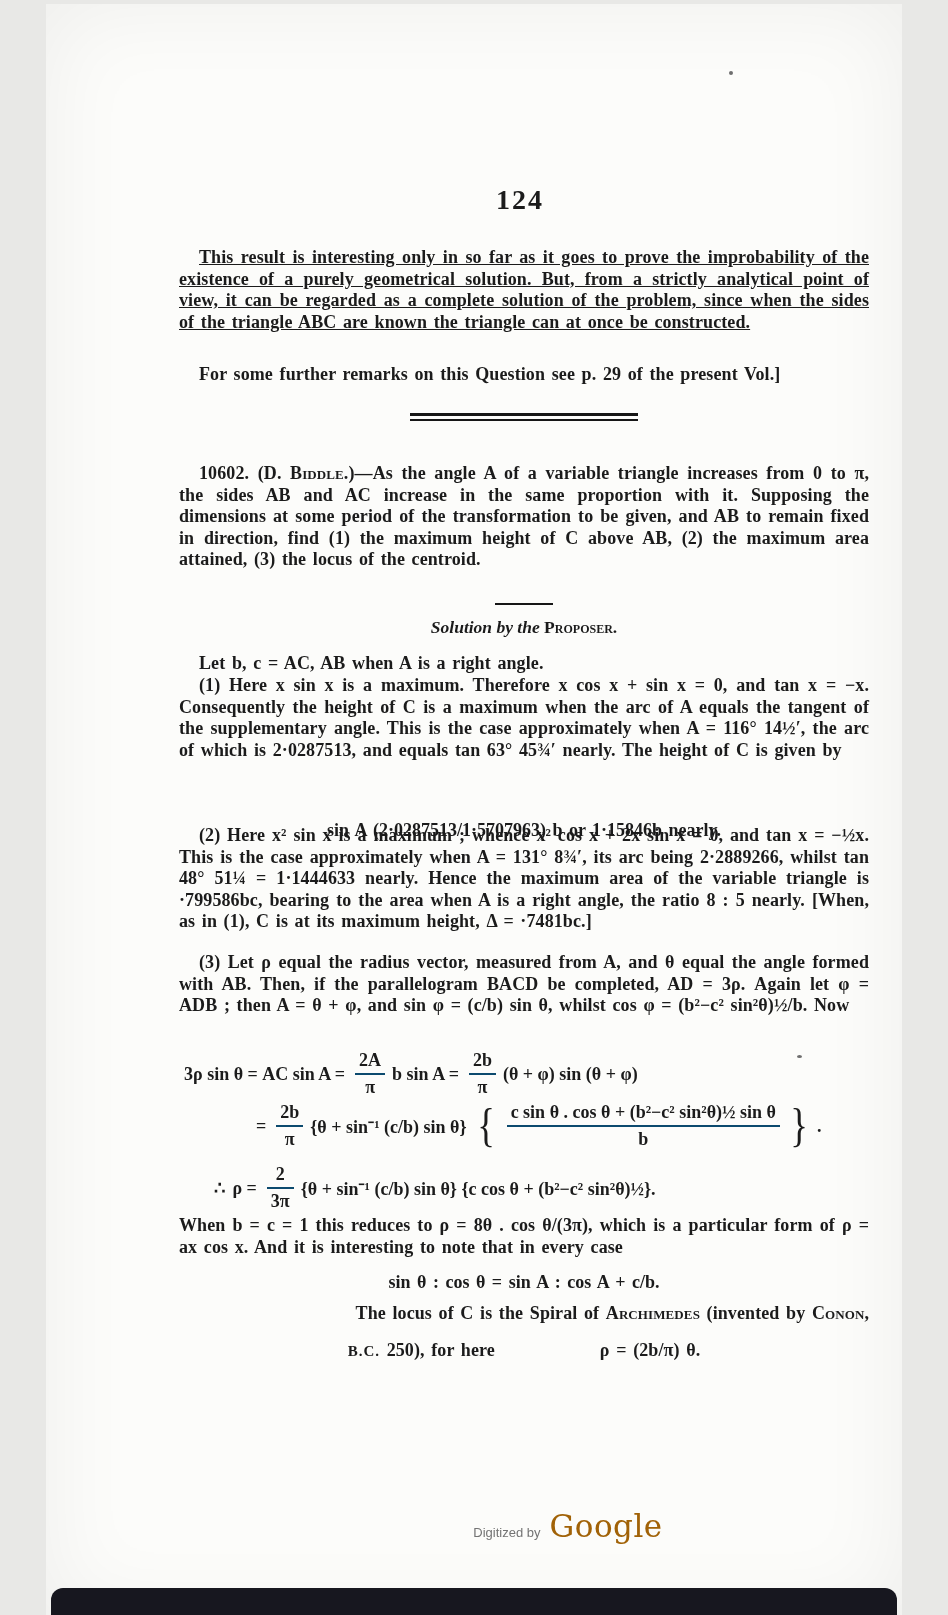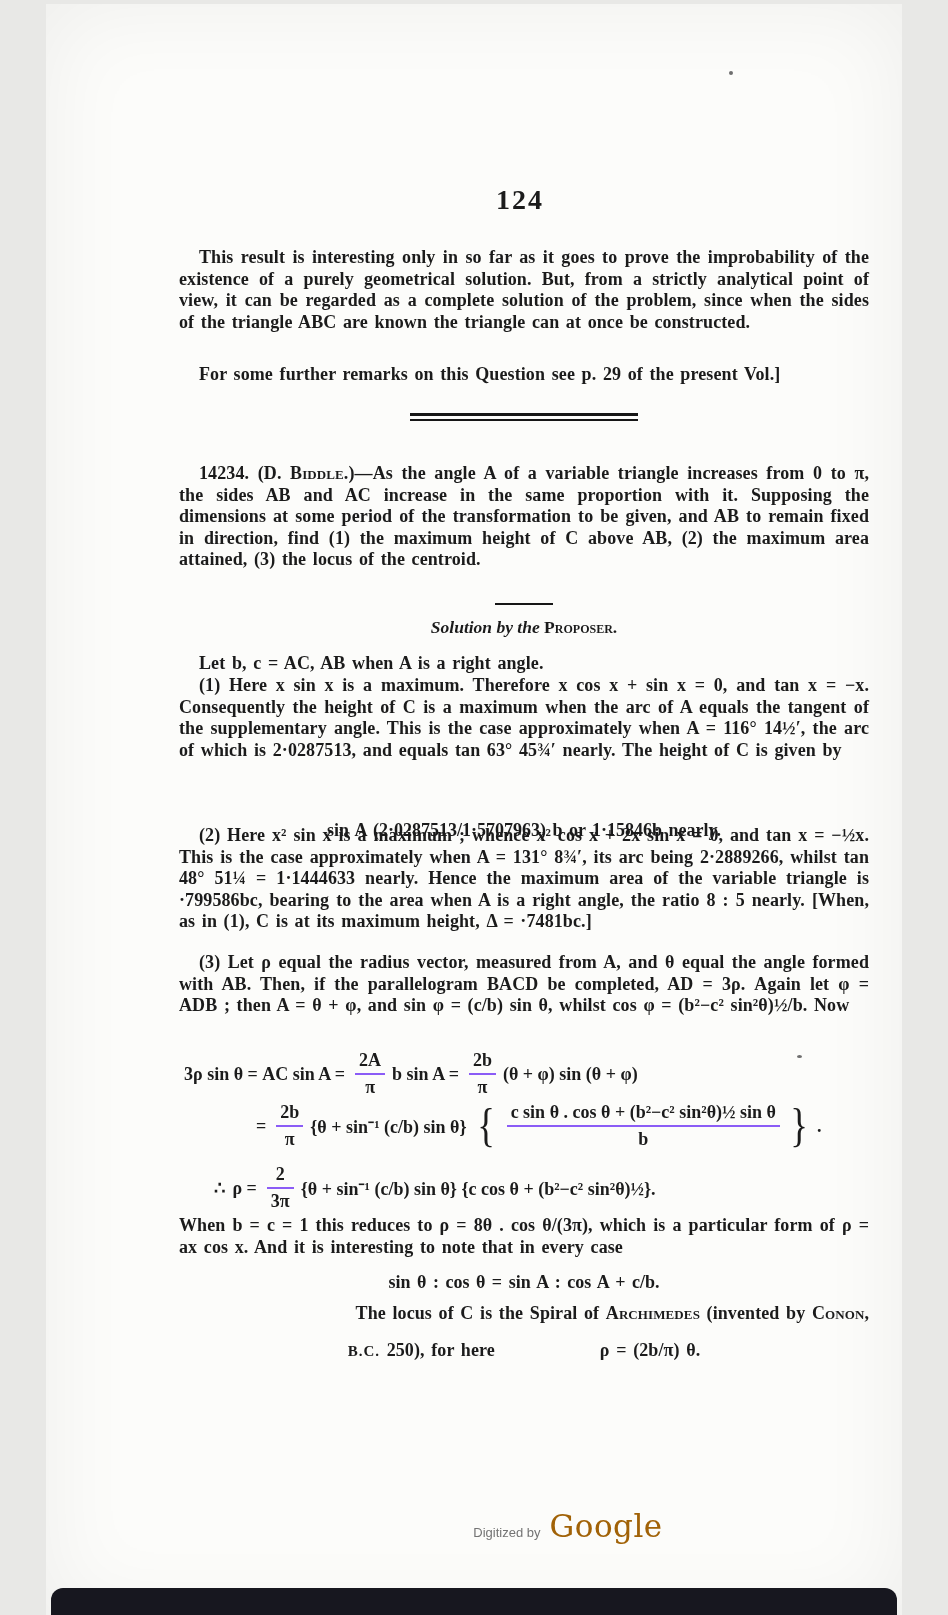--- a/index.html
+++ b/index.html
@@ -32,21 +32,21 @@
     position:absolute;top:613px;left:133px;width:690px;text-align:center;
     font-size:17.5px;font-weight:700;
   }
   .eqtext{font-size:18px;font-weight:700;word-spacing:2px;}
   .eqrow{
     position:absolute;display:flex;align-items:center;
     font-size:18px;font-weight:700;white-space:nowrap;justify-content:space-between;
   }
   .eqrow > span{margin-right:7px;}
   .frac{display:inline-block;text-align:center;vertical-align:middle;margin:0 3px;}
-  .frac .fnum{display:block;padding:0 4px 2px;border-bottom:2px solid #8b5cf6;}
+  .frac .fnum{display:block;padding:0 4px 2px;border-bottom:2px solid #0c4a6e;}
   .frac .fden{display:block;padding:2px 4px 0;}
   .bigbrace{
     display:inline-block;font-size:46px;font-weight:400;line-height:0.85;
     vertical-align:middle;transform:scaleX(0.8);margin:0 1px;
   }
   .speck{position:absolute;background:#6e6e6e;border-radius:50%;}
   .s1{left:683px;top:67px;width:4px;height:4px;}
   .s2{left:751px;top:1051px;width:5px;height:3px;}
   .footer{
     position:absolute;top:1504px;left:0;width:948px;
@@ -68,30 +68,30 @@
 </head>
 <body>
 
 <div class="page">
 
   <div class="speck s1"></div>
   <div class="speck s2"></div>
 
   <div class="pageno">124</div>
 
-  <p class="para indent" style="top:243px;">This result is interesting only in so far as it goes to prove the improbability of the existence of a purely geometrical solution.  But, from a strictly analytical point of view, it can be regarded as a complete solution of the problem, since when the sides of the triangle ABC are known the triangle can at once be constructed.</p>
+  <p class="para indent" style="top:243px;text-decoration:underline;">This result is interesting only in so far as it goes to prove the improbability of the existence of a purely geometrical solution.  But, from a strictly analytical point of view, it can be regarded as a complete solution of the problem, since when the sides of the triangle ABC are known the triangle can at once be constructed.</p>
 
   <p class="para indent" style="top:360px;">For some further remarks on this Question see p. 29 of the present Vol.]</p>
 
   <div class="double-rule">
     <div class="drule-a"></div>
     <div class="drule-b"></div>
   </div>
 
-  <p class="para indent" style="top:459px;"><span>14234.</span>
+  <p class="para indent" style="top:459px;"><span>10602.</span>
     <span class="sc">(D. Biddle.)</span><span>—As the angle A of a variable triangle increases from 0 to π, the sides AB and AC increase in the same proportion with it. Supposing the dimensions at some period of the transformation to be given, and AB to remain fixed in direction, find (1) the maximum height of C above AB, (2) the maximum area attained, (3) the locus of the centroid.</span></p>
 
   <div class="short-rule">
     <div class="srl"></div>
   </div>
 
   <div class="sol-heading">
     <span class="ital">Solution by the</span>
     <span class="sc">Proposer.</span>
   </div>

